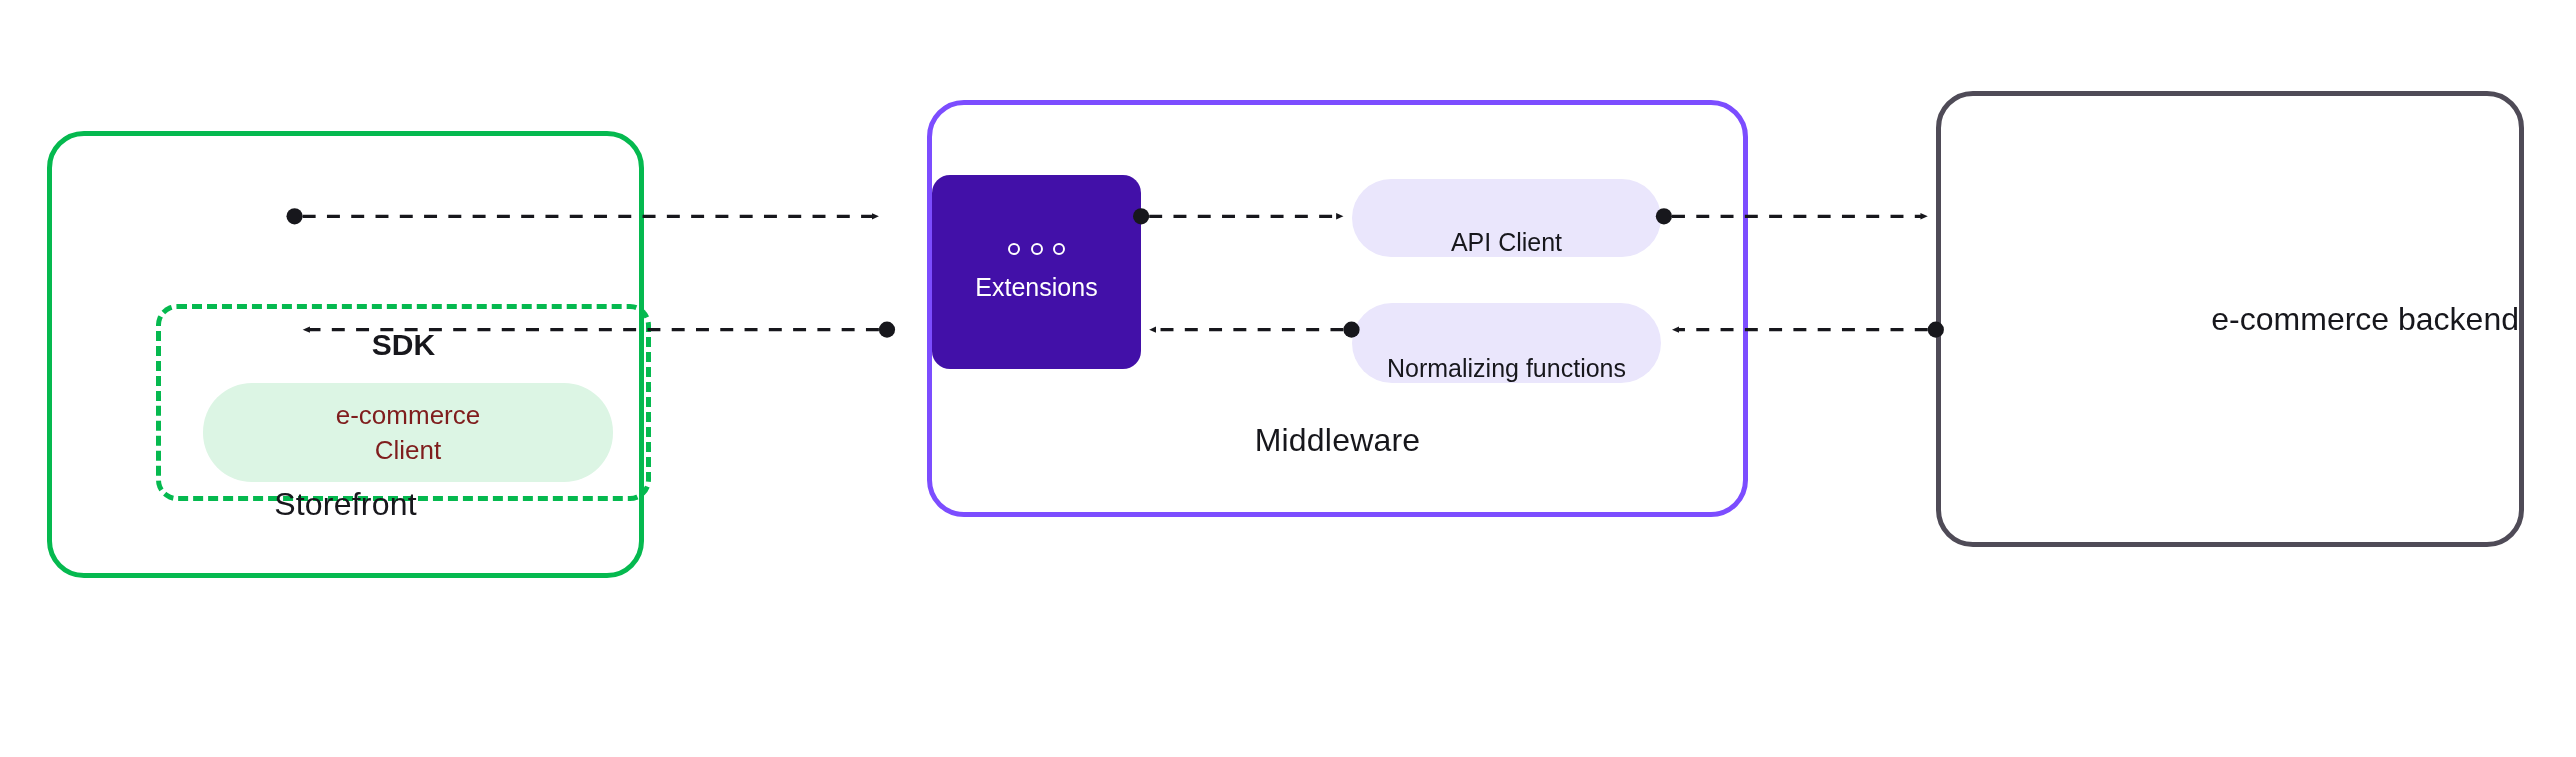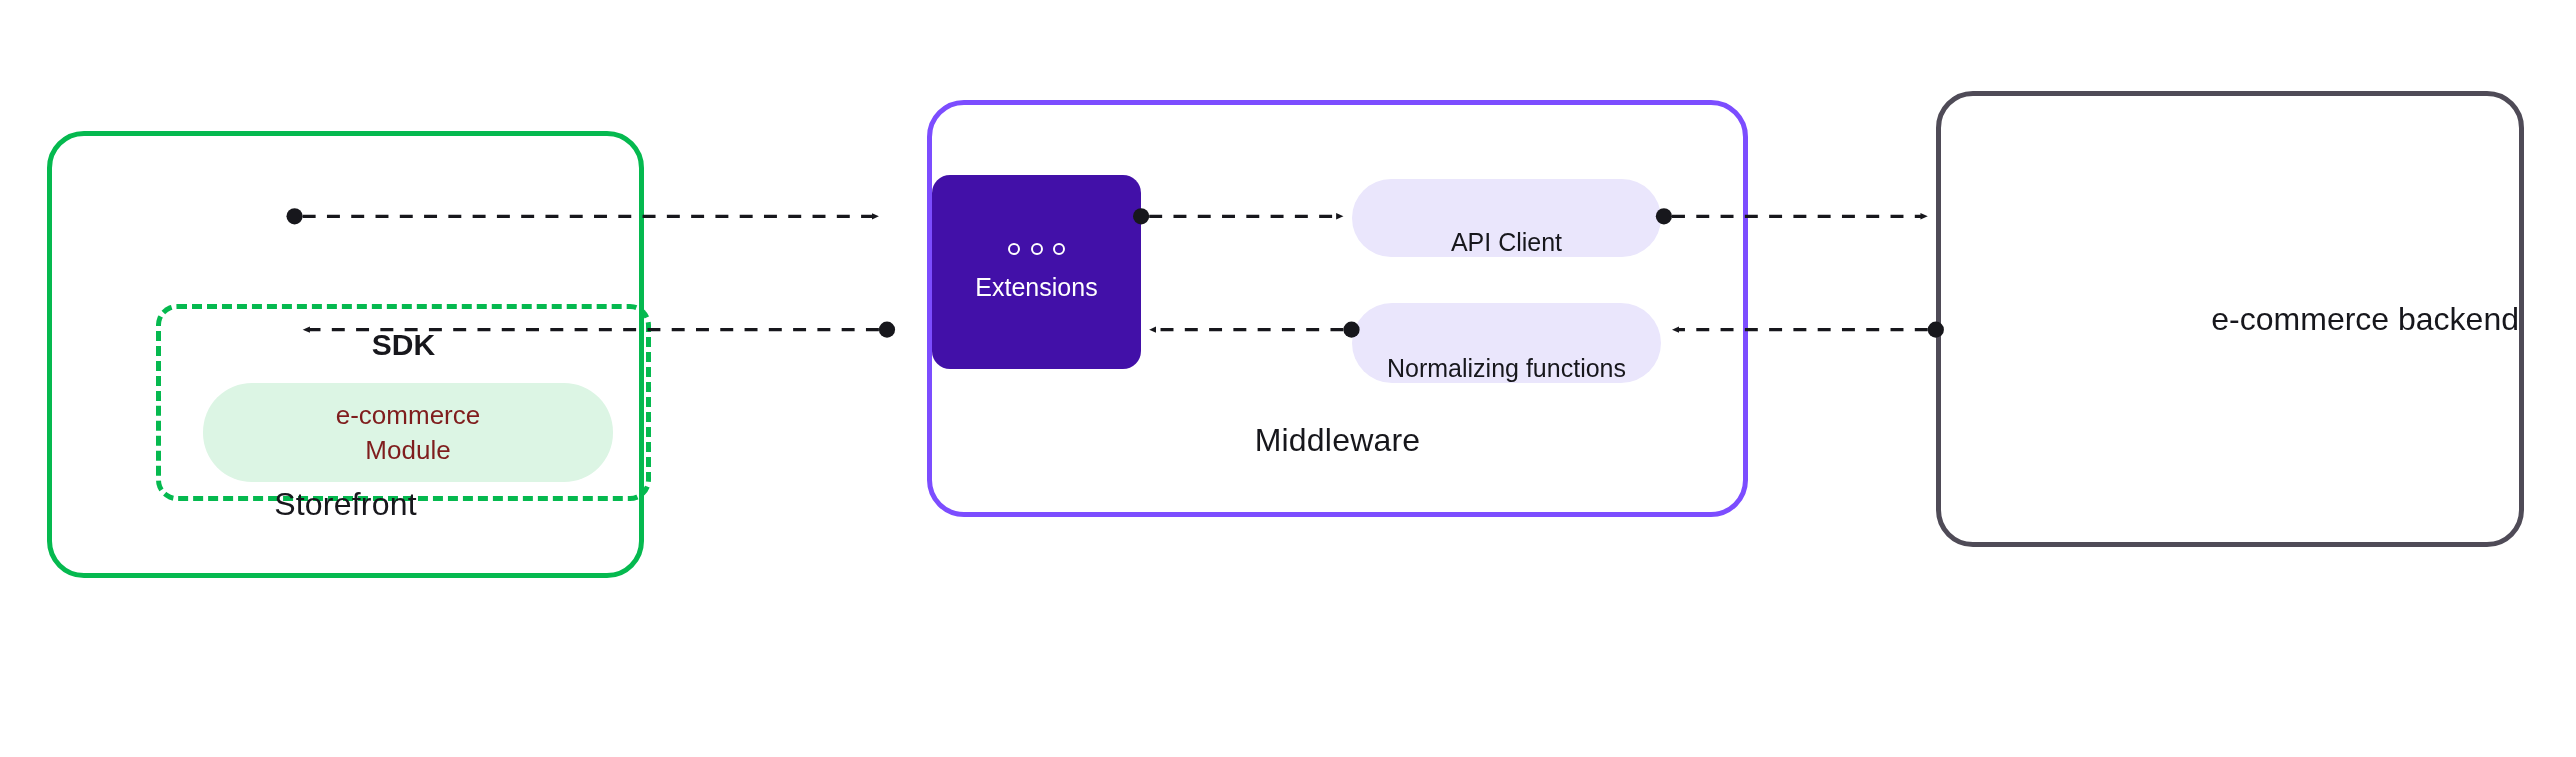--- a/index.html
+++ b/index.html
@@ -196,21 +196,21 @@
 
 <div id="stage">
 
   <div class="container" id="storefront-container">
 
     <div id="sdk-box">
       <div id="sdk-label">SDK</div>
 
       <div id="module-pill">
         <span class="pill-line">e-commerce</span>
-        <span class="pill-line">Module</span>
+        <span class="pill-line">Client</span>
       </div>
     </div>
 
     <div class="container-caption" id="storefront-caption">Storefront</div>
   </div>
 
   <div class="container" id="middleware-container">
     <div class="container-caption" id="middleware-caption">Middleware</div>
   </div>
 

